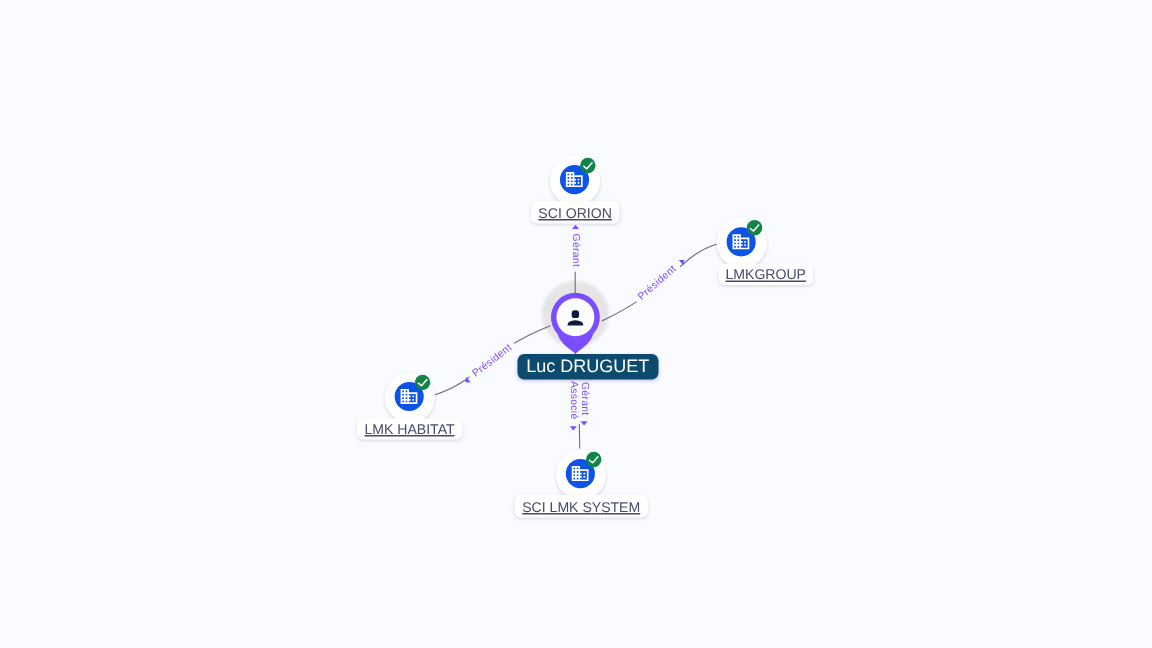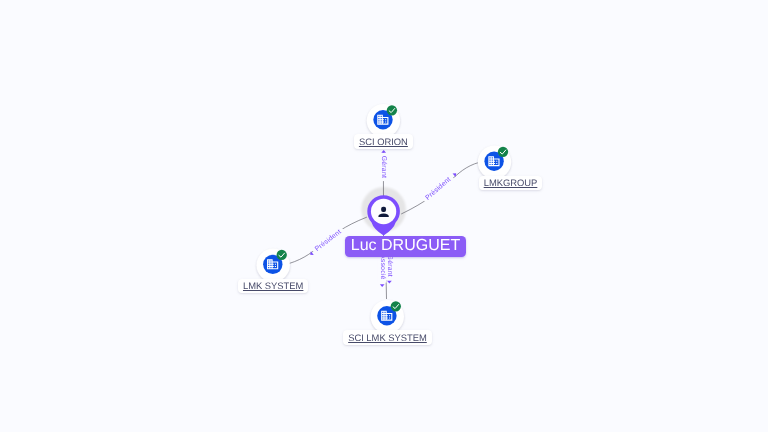--- a/index.html
+++ b/index.html
@@ -13,21 +13,21 @@
              shape-rendering:geometricPrecision;}
   .edge-path{fill:none;stroke:#55555f;stroke-width:0.72;stroke-opacity:0.88;}
   .edge-label{font-family:"Liberation Sans",sans-serif;font-size:6.9px;letter-spacing:0.22px;fill:#7c4dfe;
                dominant-baseline:central;text-rendering:geometricPrecision;
                -webkit-font-smoothing:antialiased;}
   .nlabel{position:absolute;white-space:nowrap;line-height:1;
           -webkit-font-smoothing:antialiased;opacity:0.999;}
   .co-label{background:#ffffff;color:#474a69;font-size:9.4px;
             padding:2.4px 5px 2.9px 5px;border-radius:4px;
             box-shadow:0 1px 2.2px rgba(130,130,160,0.26);text-decoration:underline;}
-  .person-label{background:#8b5cf6;color:#ffffff;font-size:16px;
+  .person-label{background:#0c4a6e;color:#ffffff;font-size:12px;
             padding:2.7px 5.9px 3.2px 5.9px;border-radius:4.5px;
             box-shadow:0 1px 2.2px rgba(110,90,200,0.35);text-align:center;}
 </style>
 </head>
 <body>
 
 <div id="stage">
   <svg id="scene" viewBox="0 0 768 432">
     <defs>
       <filter id="haloblur" x="-60%" y="-60%" width="220%" height="220%">
@@ -133,16 +133,16 @@
           <g transform="">
             <rect fill="#fafbff" x="-15.84" y="-4.4" width="31.67" height="8.8"></rect>
             <text class="edge-label" text-anchor="middle">Associé</text>
           </g>
           <path d="M0 0 L-2.8 -2.35 L-2.8 2.35 Z" fill="#7c4dfe" transform="translate(20.24,0)"></path>
         </g>
       </g>
   </svg>
 <div class="nlabel co-label" style="left: 353.916px; top: 134.2px;">SCI ORION</div>
     <div class="nlabel co-label" style="left: 462.672px; top: 175.7px; margin-left: 16px;">LMKGROUP</div>
-    <div class="nlabel co-label" style="left: 237.981px; top: 278.8px;">LMK SYSTEM</div>
+    <div class="nlabel co-label" style="left: 237.981px; top: 278.8px;">LMK HABITAT</div>
     <div class="nlabel co-label" style="left: 343.144px; top: 330.2px;">SCI LMK SYSTEM</div>
     <div class="nlabel person-label" style="left: 344.92px; top: 235.6px;">Luc DRUGUET</div>
   </div>
 
 </body></html>

